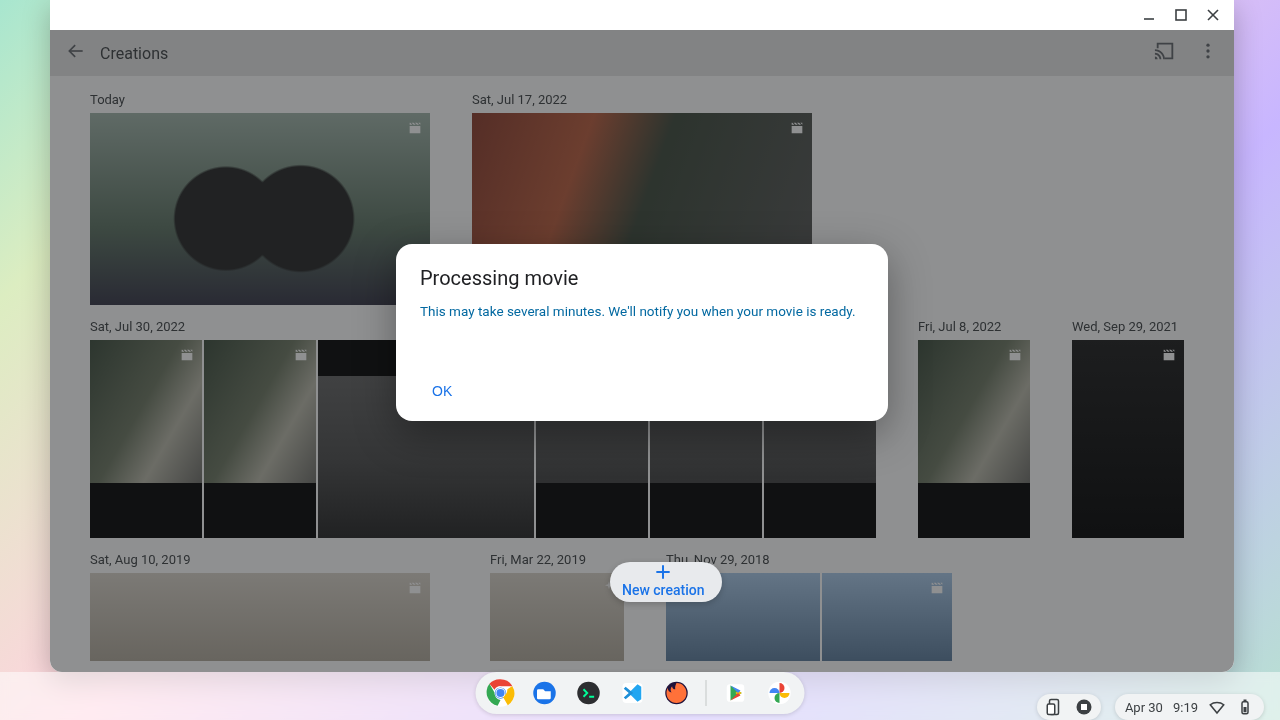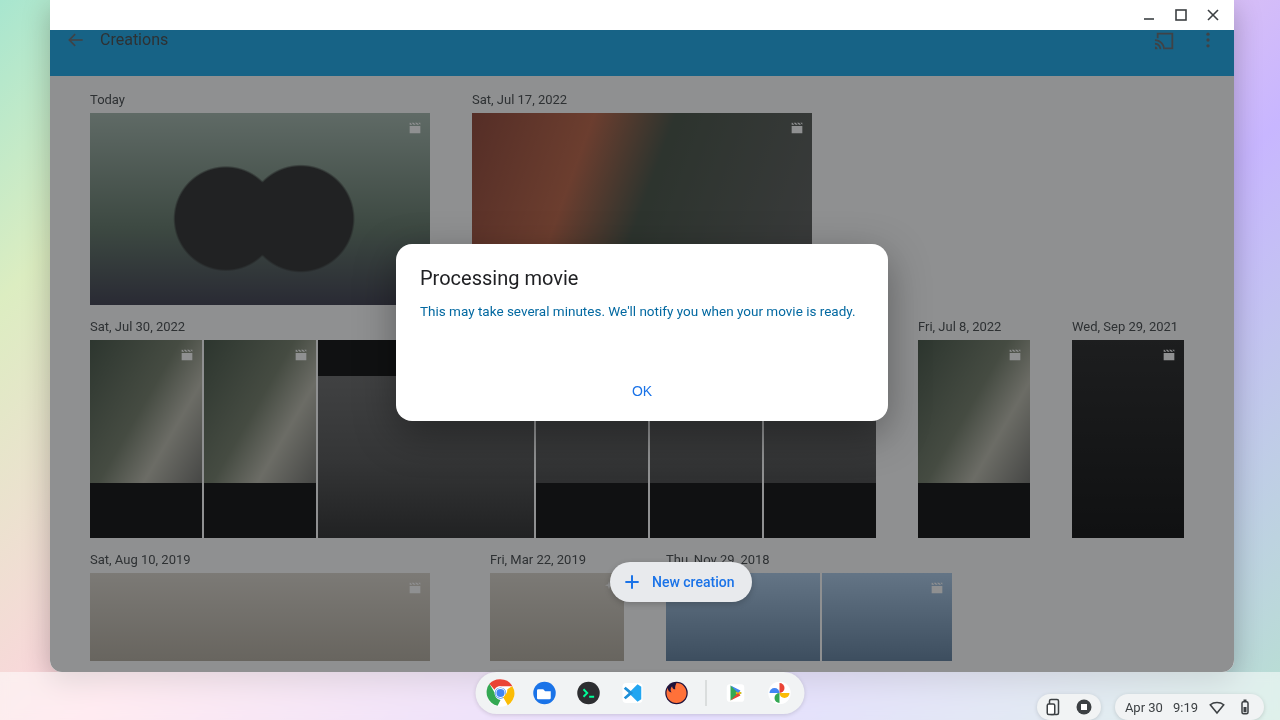--- a/index.html
+++ b/index.html
@@ -26,22 +26,22 @@
     display: flex; justify-content: flex-end; align-items: center;
     gap: 18px; padding-right: 14px;
     background: #fff;
   }
   .titlebar .win-ctrl { width:14px; height:14px; display:flex; align-items:center; justify-content:center; color:#3c4043; }
   .titlebar svg { width:14px; height:14px; stroke:#3c4043; stroke-width:1.6; fill:none; }
 
   
   .app-header {
     height: 46px;
-    background: #0ea5e9;
-    display: flex; align-items: flex-start;
+    background: #e5e5e5;
+    display: flex; align-items: center;
     padding: 0 16px;
     gap: 14px;
     color: #3c4043;
   }
   .app-header .back-arrow svg { width:20px; height:20px; stroke:#5f6368; stroke-width:2; fill:none; }
   .app-header .title { font-size: 16px; flex:1; }
   .header-icon svg { width:22px; height:22px; fill:#5f6368; }
   .header-icon-small svg { width:20px; height:20px; fill:#5f6368; }
 
   
@@ -103,35 +103,35 @@
     transform: translate(-50%,-52%);
     width:492px;
     background:#fff;
     border-radius:16px;
     box-shadow: 0 12px 40px rgba(0,0,0,0.35);
     padding: 22px 24px 14px 24px;
     z-index: 20;
   }
   .dialog h2 { font-size:20px; font-weight:400; color:#202124; margin-bottom:12px; }
   .dialog p { font-size:13.5px; color:#0369a1; line-height:1.4; }
-  .dialog .actions { display:flex; justify-content:center; margin-top:54px; }
+  .dialog .actions { display:flex; justify-content:flex-start; margin-top:54px; }
   .dialog .ok-btn { background:none; border:none; color:#1a73e8; font-size:14px; font-weight:500; padding:8px 12px; cursor:pointer; }
 
   
   .fab {
     position:absolute;
     left: 560px; bottom: 70px;
     height:40px;
     background:#e8eaed;
     border-radius:20px;
     display:flex; align-items:center;
     padding: 0 18px 0 12px;
-    gap:10px;
     box-shadow: 0 2px 6px rgba(0,0,0,0.2);
     z-index: 15;
+    flex-direction: column;
   }
   .fab svg { width:20px; height:20px; stroke:#1a73e8; stroke-width:2.4; fill:none; }
   .fab span { color:#1a73e8; font-size:14px; font-weight:500; }
 
   
   .shelf {
     position:absolute; left:0; right:0; bottom:0;
     height:48px;
     background: rgba(255,255,255,0.55);
     backdrop-filter: blur(4px);

